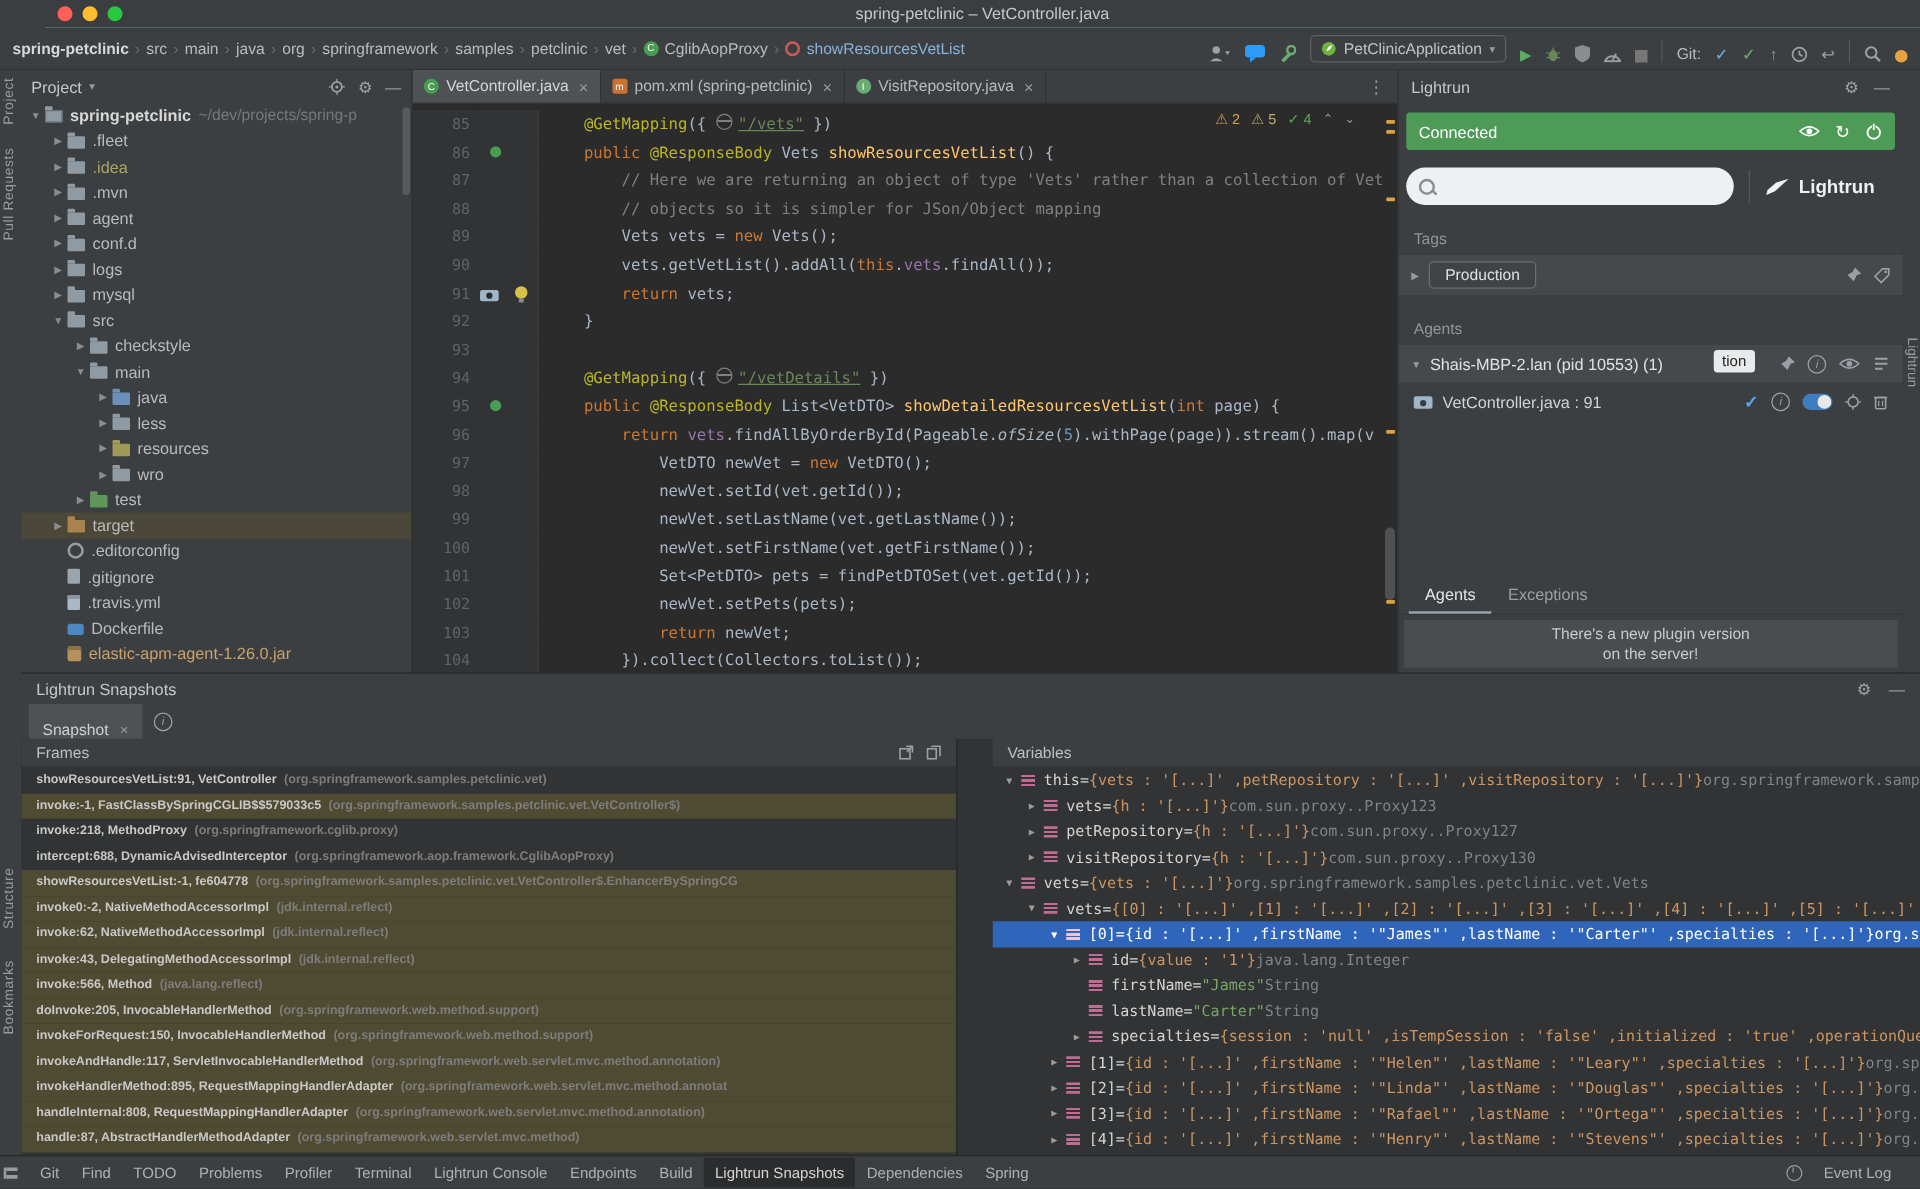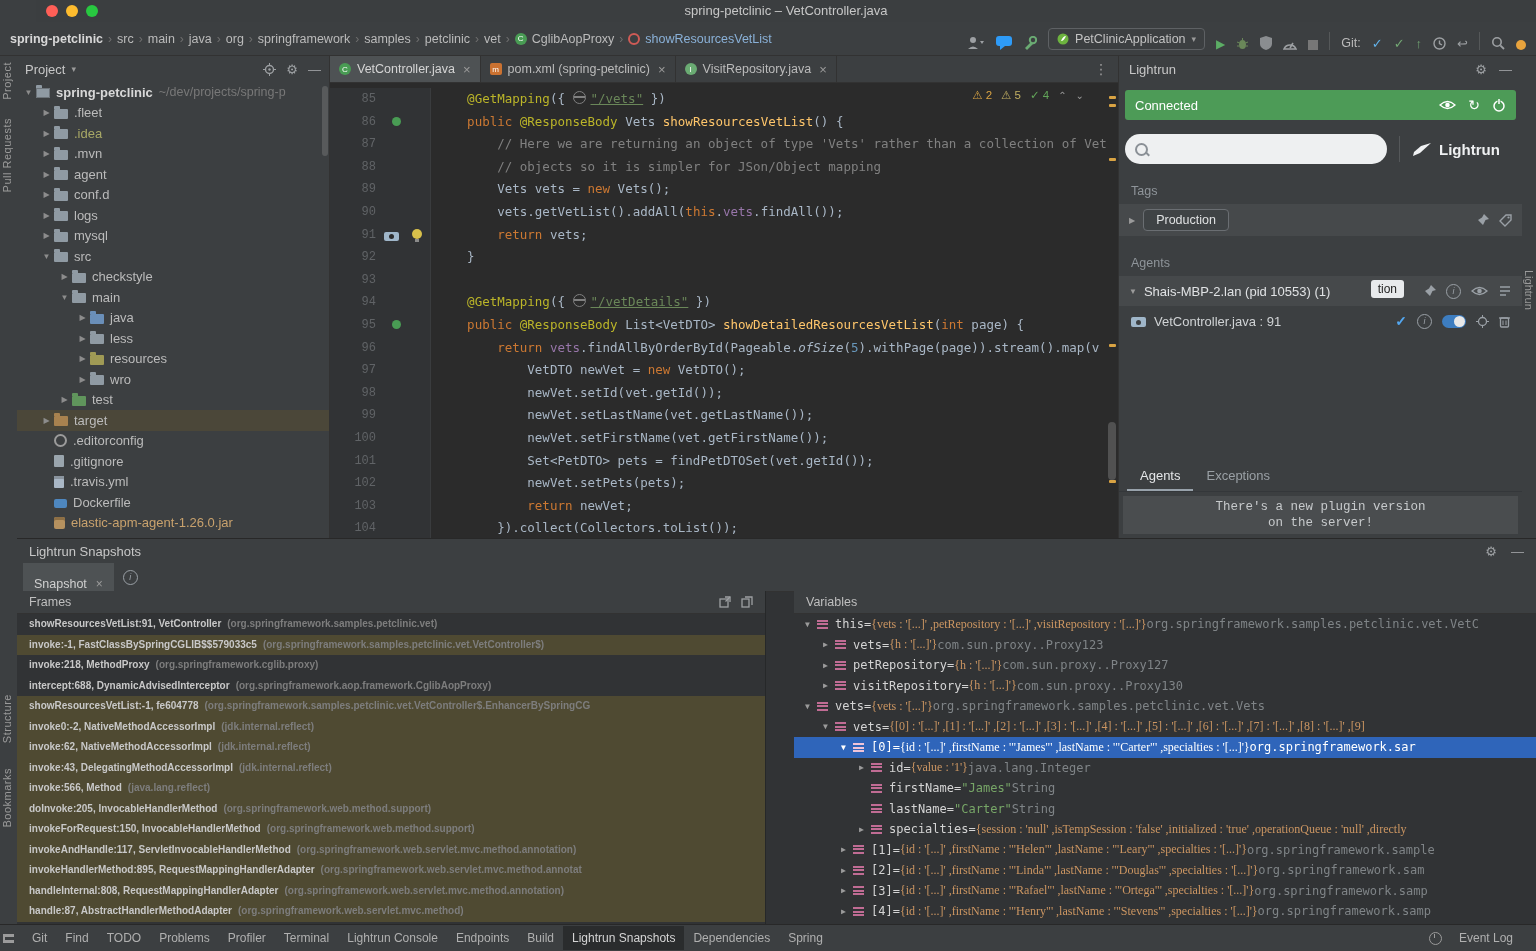--- a/index.html
+++ b/index.html
@@ -78,21 +78,21 @@
   .ed-tab{display:flex;align-items:center;gap:6px;padding:0 9px;font-size:12.5px;color:#bbb;border-right:1px solid #323232;}
   .ed-tab.active{background:#4e5254;color:#d5d5d5;}
   .tab-ic{display:inline-flex;align-items:center;justify-content:center;width:12px;height:12px;border-radius:50%;font-size:8px;color:#fff;flex:none;}
   .tab-ic.class{background:#499c54;}
   .tab-ic.maven{background:#cb7231;border-radius:2px;}
   .tab-ic.interface{background:#6aab73;}
   .tab-close{color:#9b9b9b;font-size:13px;margin-left:2px;}
   .tab-kebab{margin-left:auto;display:flex;align-items:center;padding:0 10px;color:#9b9b9b;font-size:14px;}
   .code-wrap{position:relative;padding-top:5px;}
   .code-row{display:flex;height:22.6px;line-height:22.6px;font-family:"DejaVu Sans Mono","Liberation Mono",monospace;font-size:12.5px;}
-  .ln{width:46px;flex:none;text-align:right;padding-right:6px;color:#606366;font-size:12px;background:#313335;font-family:Liberation Mono, monospace;}
+  .ln{width:46px;flex:none;text-align:right;padding-right:6px;color:#606366;font-size:12px;background:#313335;}
   .gicons{width:48px;flex:none;position:relative;background:#313335;border-right:1px solid #3a3c3e;}
   .code-text{white-space:pre;padding-left:6px;overflow:hidden;}
   .t-kw{color:#cc7832;}.t-ann{color:#bbb529;}.t-str{color:#6a8759;}.t-und{text-decoration:underline;}
   .t-cmt{color:#808080;}.t-num{color:#6897bb;}.t-fld{color:#9876aa;}.t-mth{color:#ffc66b;}
   .t-pl{color:#a9b7c6;}.t-it{font-style:italic;}
   .tok-globe{display:inline-block;width:11px;height:11px;border:1px solid #808080;border-radius:50%;vertical-align:-1px;margin:0 4px 0 1px;background:linear-gradient(transparent 4px,#808080 4px,#808080 6px,transparent 6px);}
   .gic{position:absolute;}
   .gic-ep{left:10px;top:6px;width:9px;height:9px;border-radius:50%;background:#499c54;}
   .gic-cam{left:2px;top:6px;width:15px;height:11px;}
   .gic-cam::before{content:"";position:absolute;left:0;top:2px;width:15px;height:9px;background:#9fb6c9;border-radius:2px;}
@@ -132,21 +132,21 @@
   .ic-cam-sm{position:relative;width:15px;height:12px;flex:none;}
   .ic-cam-sm::before{content:"";position:absolute;left:0;top:2px;width:15px;height:10px;background:#9fb6c9;border-radius:2px;}
   .ic-cam-sm::after{content:"";position:absolute;left:5px;top:5px;width:5px;height:5px;border-radius:50%;background:#3c3f41;}
   .ic-info{width:13px;height:13px;border:1px solid #9aa0a6;border-radius:50%;color:#9aa0a6;font-size:9px;text-align:center;line-height:13px;font-style:italic;flex:none;}
   .ic-toggle{position:relative;width:24px;height:13px;background:#3d7dc0;border-radius:7px;flex:none;}
   .ic-toggle::after{content:"";position:absolute;right:1px;top:1px;width:11px;height:11px;border-radius:50%;background:#e8e8e8;}
   .lr-check{color:#53a7f0;font-size:14px;font-weight:bold;}
   .lr-tabs{position:absolute;bottom:46px;left:0;right:0;height:30px;display:flex;align-items:stretch;border-bottom:1px solid #34373a;padding-left:8px;}
   .lr-tab{display:flex;align-items:center;padding:0 13px;font-size:13px;color:#9aa0a5;border-bottom:2px solid transparent;}
   .lr-tab.active{color:#e4e6e8;border-bottom-color:#98a2ab;}
-  .lr-notice{position:absolute;bottom:4px;left:4px;right:4px;height:38px;background:#4a4d4f;display:flex;flex-direction:column;align-items:center;justify-content:center;font-size:12.5px;color:#c7cacc;line-height:16px;font-family:Liberation Mono, monospace;}
+  .lr-notice{position:absolute;bottom:4px;left:4px;right:4px;height:38px;background:#4a4d4f;display:flex;flex-direction:column;align-items:center;justify-content:center;font-size:12.5px;color:#c7cacc;line-height:16px;}
 
   
   .bottom-panel{position:absolute;top:538px;left:17px;right:0;height:387px;background:#313335;border-top:1px solid #282828;box-sizing:border-box;}
   .bp-header{height:24px;background:#3c3f41;display:flex;align-items:center;padding:0 12px;font-size:13px;color:#c7c7c7;}
   .bp-hicons{margin-left:auto;display:flex;gap:14px;color:#9da0a3;align-items:center;}
   .bp-tabrow{height:28px;background:#3c3f41;border-bottom:1px solid #323232;display:flex;align-items:stretch;padding-left:6px;}
   .bp-tab{display:flex;align-items:flex-end;gap:7px;padding:0 11px;background:#4e5254;color:#d0d0d0;font-size:12.5px;}
   .bp-tab .tab-close{font-size:12px;}
   .bp-tab-info{display:flex;align-items:center;margin-left:9px;}
   .panes{position:absolute;top:52px;left:0;right:0;bottom:0;display:flex;}
@@ -156,21 +156,21 @@
   .pane-hicons{margin-left:auto;display:flex;gap:10px;color:#9da0a3;}
   .frame-row{height:20.5px;line-height:20.5px;padding:0 12px;white-space:nowrap;overflow:hidden;font-size:10px;font-weight:bold;}
   .frame-row.lib{background:#4f4a32;}
   .fr-main{color:#c8c8c8;}
   .fr-pkg{color:#7d7d7d;margin-left:6px;}
   .var-row{height:20.5px;display:flex;align-items:center;font-family:"DejaVu Sans Mono","Liberation Mono",monospace;font-size:12px;white-space:nowrap;overflow:hidden;}
   .var-chev{width:15px;flex:none;text-align:center;font-size:8px;color:#9b9b9b;}
   .vicon{width:11px;height:9px;flex:none;margin:0 7px 0 2px;background:repeating-linear-gradient(to bottom,#c06c94 0,#c06c94 2px,transparent 2px,transparent 3.5px);}
   .v-name{color:#d4d4d4;}
   .v-eq{color:#d4d4d4;}
-  .v-val{color:#cc9662;font-family:Liberation Serif, serif;}
+  .v-val{color:#cc9662;}
   .v-str{color:#77a667;}
   .v-type{color:#7f8487;}
   .var-row.sel{background:#2f65ba;}
   .var-row.sel span{color:#fff;}
   .var-row.sel .vicon{background:repeating-linear-gradient(to bottom,#f0c4d8 0,#f0c4d8 2px,transparent 2px,transparent 3.5px);}
 
   
   .statusbar{position:absolute;left:0;right:0;bottom:0;height:26px;background:#3c3f41;border-top:1px solid #282828;display:flex;align-items:center;font-size:12px;color:#b0b0b0;}
   .sb-corner{width:17px;display:flex;justify-content:center;}
   .sb-grid{width:9px;height:9px;background:linear-gradient(#9b9b9b 3px,transparent 3px,transparent 6px,#9b9b9b 6px);border-left:2px solid #9b9b9b;}

